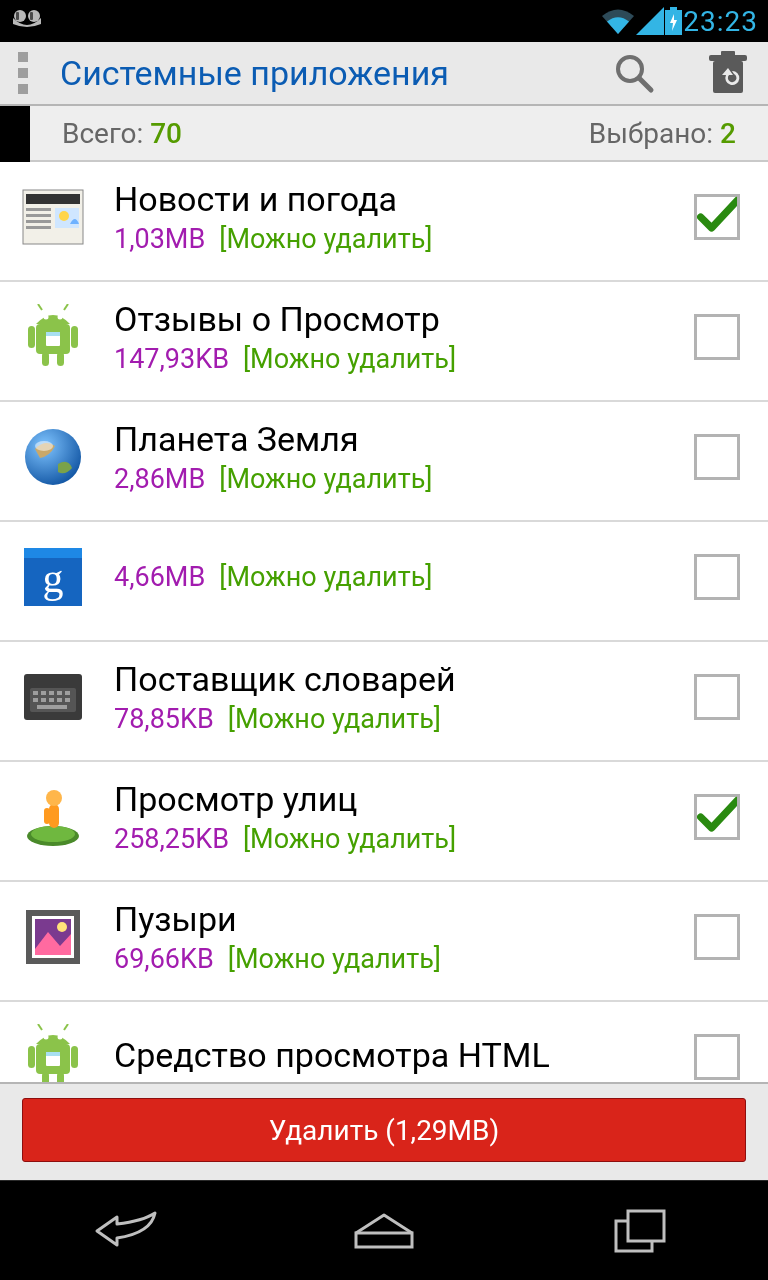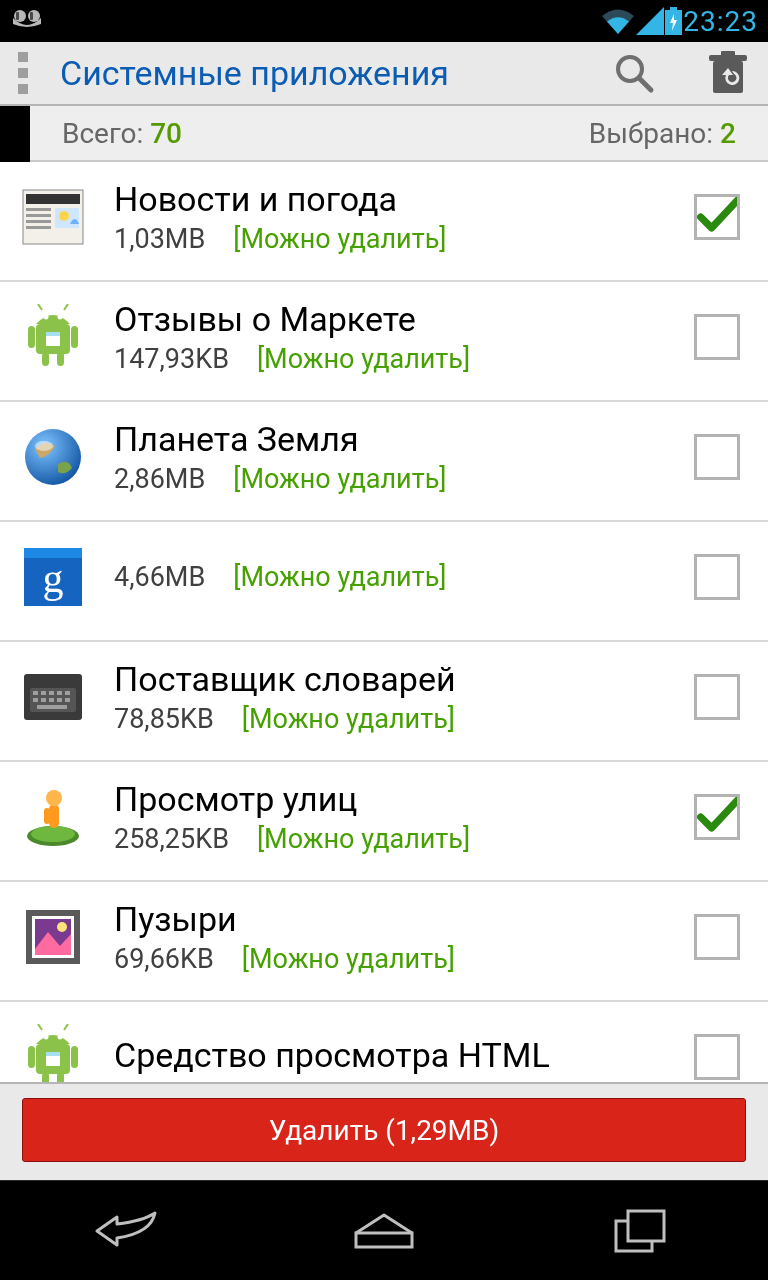--- a/index.html
+++ b/index.html
@@ -27,22 +27,22 @@
   .summary-right { }
   .cnt { color:#559b00; font-weight:500; }
 
   
   .app-list { flex:1; background:#fff; overflow:hidden; }
   .app-row { display:flex; align-items:center; padding:14px 28px 22px 18px; border-bottom:2px solid #d9d9d9; min-height:120px; }
   .app-icon { width:70px; height:70px; flex-shrink:0; display:flex; align-items:center; justify-content:center; margin-right:26px;}
   .app-text { flex:1; min-width:0; }
   .app-name { font-size:34px; color:#000; font-weight:400; margin-bottom:4px; white-space:nowrap; overflow:hidden; text-overflow:ellipsis;}
   .app-sub { font-size:27px; }
-  .app-size { color:#404040; }
-  .app-hint { color:#45a000; margin-left:28px;}
+  .app-size { color:#a21caf; }
+  .app-hint { color:#45a000; margin-left:14px;}
   .app-check { width:46px; height:46px; border:3px solid #b3b3b3; background:#fff; display:flex; align-items:center; justify-content:center; flex-shrink:0;}
   .app-check.checked svg { display:block;}
   .app-check svg { display:none; }
 
   
   .delete-bar { padding:14px 22px 18px; background:#e9e9e9; border-top:2px solid #b5b5b5;}
   .delete-button { width:100%; height:64px; background:#d9241a; border:1px solid #8e0e0e; color:#fff; font-size:28px; border-radius:3px; display:flex; align-items:center; justify-content:center;}
 
   
   .nav-bar { height:100px; background:#000; display:flex; align-items:center; justify-content:space-around; border-top:1px solid #2a2a2a;}
@@ -169,21 +169,21 @@
               <line x1="22" y1="6" x2="18" y2="0" stroke="#8bc34a" stroke-width="2"></line>
               <line x1="44" y1="6" x2="48" y2="0" stroke="#8bc34a" stroke-width="2"></line>
             </g>
             <circle cx="26" cy="13" r="2.5" fill="#fff"></circle>
             <circle cx="40" cy="13" r="2.5" fill="#fff"></circle>
             <rect x="26" y="28" width="14" height="14" fill="#fff" rx="1"></rect>
             <rect x="26" y="28" width="14" height="4" fill="#a8dff0"></rect>
           </svg>
         </div>
         <div class="app-text">
-          <div class="app-name">Отзывы о Маркете</div>
+          <div class="app-name">Отзывы о Просмотр</div>
           <div class="app-sub"><span class="app-size">147,93KB</span><span class="app-hint">[Можно удалить]</span></div>
         </div>
         <div class="app-check "></div>
       </div>
       <div class="app-row">
         <div class="app-icon">
           <svg width="66" height="66" viewBox="0 0 66 66">
             <defs>
               <radialGradient id="eg" cx="0.35" cy="0.3" r="0.8">
                 <stop offset="0" stop-color="#7fc4ff"></stop>

